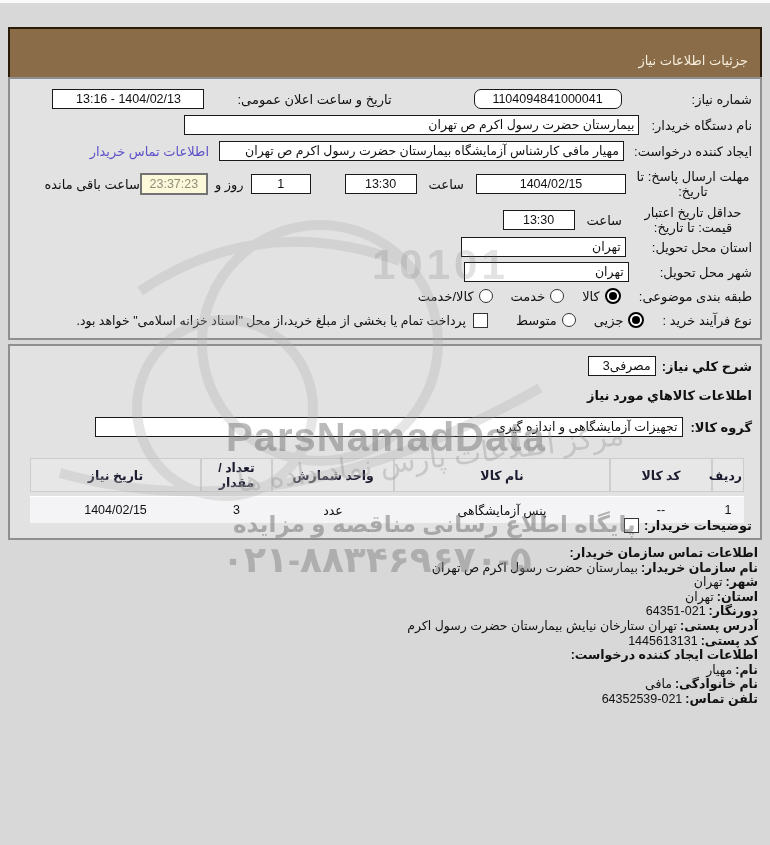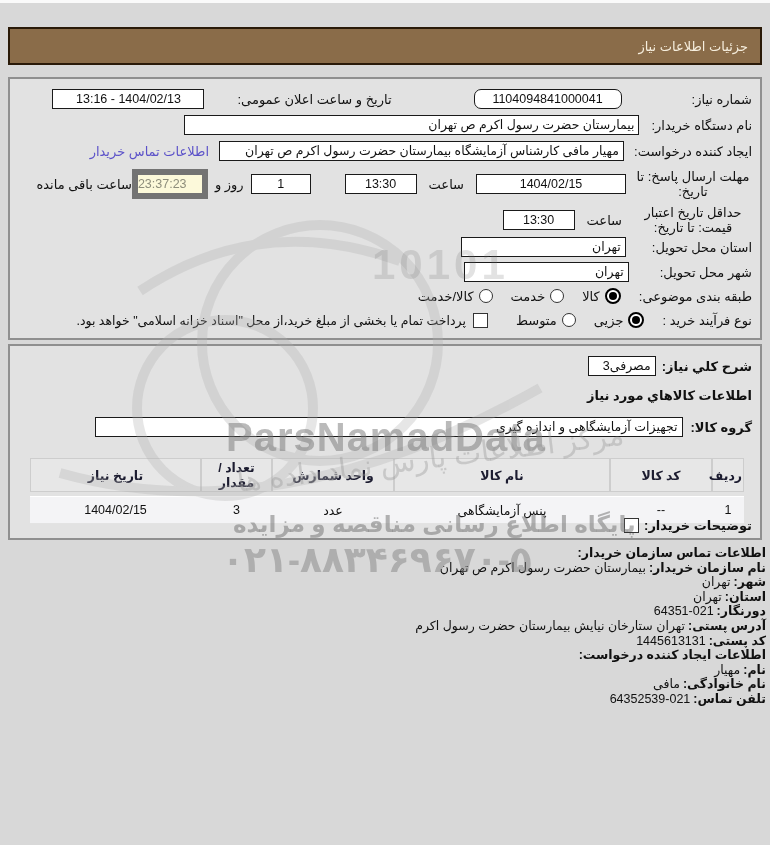--- a/index.html
+++ b/index.html
@@ -3,57 +3,57 @@
 <meta charset="utf-8">
 <style>
   html,body{margin:0;padding:0;}
   body{width:770px;height:845px;overflow:hidden;background:#d8d8d8;
        font-family:"Liberation Sans","DejaVu Sans",sans-serif;font-size:13px;color:#111;}
   #screen{position:relative;width:770px;height:845px;direction:rtl;background:#d8d8d8;border-top:3px solid #fafafa;}
 
   
   .titlebar{position:absolute;top:24px;right:8px;left:8px;height:26px;background:#8a6c49;
             border:2px solid #2a1a08;color:#f6eedd;display:flex;align-items:center;
-            padding:4px 12px;font-size:13px;}
+            padding:18px 12px;font-size:13px;}
 
   
   .panel{position:absolute;right:8px;left:8px;background:#e2e2e2;border:2px solid #8f8f8f;z-index:1;}
   #panel1{top:74px;height:259px;}
   #panel2{top:341px;height:192px;}
 
   .r{position:absolute;right:8px;left:8px;display:flex;align-items:center;direction:rtl;}
   .lbl{white-space:nowrap;}
   .lbl2{text-align:center;line-height:15px;white-space:nowrap;}
   .b{font-weight:bold;}
   .box{background:#fff;border:1px solid #1a1a1a;height:18px;line-height:18px;
        font-size:12.5px;overflow:hidden;white-space:nowrap;}
   .center{text-align:center;}
   .rt{text-align:right;padding:0 4px;}
   .ltr{direction:ltr;unicode-bidi:isolate;}
-  .timer{background:#fcf9da;border:6px solid #737373;color:#8e8e7c;text-align:left;}
+  .timer{background:#fcf9da;border:2px solid #737373;color:#8e8e7c;text-align:center;}
   .link{color:#5b51c9;cursor:pointer;white-space:nowrap;}
 
   
   .rgroup{display:flex;align-items:center;margin-right:18px;}
   .radio{width:12px;height:12px;border:1px solid #333;border-radius:50%;background:#fff;position:relative;flex:0 0 auto;}
   .radio.on{border:2px solid #000;}
   .radio.on::after{content:"";position:absolute;inset:2px;border-radius:50%;background:#000;}
   .rlbl{margin-right:5px;white-space:nowrap;}
   .cb{width:13px;height:13px;border:1px solid #333;background:#fff;flex:0 0 auto;}
 
   
   table.goods{position:absolute;top:108px;right:16px;left:16px;border-collapse:separate;
               border-spacing:0 4px;table-layout:fixed;width:714px;}
   table.goods th{background:#e7e7e7;border:1px solid #cdcdcd;height:22px;font-weight:bold;
                  color:#1c1c30;font-size:12.5px;text-align:center;}
   table.goods td{background:#f4f4f6;border-top:1px solid #ffffff;border-bottom:1px solid #e3e3e3;
                  height:24px;font-size:12.5px;text-align:center;}
 
   
-  #contact{position:absolute;top:543px;right:4px;left:12px;line-height:14.6px;font-size:12.5px;}
+  #contact{position:absolute;top:543px;right:12px;left:12px;line-height:14.6px;font-size:12.5px;}
   #contact .cl b{font-weight:bold;}
   #contact .cl span{margin-right:3px;}
 
   
   #wm{position:absolute;inset:0;pointer-events:none;z-index:6;}
   .wm{position:absolute;white-space:nowrap;}
   .wm-digits{left:372px;top:238px;font-size:42px;font-weight:bold;letter-spacing:4px;color:rgba(110,110,110,.20);}
   .wm-brand{left:226px;top:412px;font-size:40px;font-weight:bold;color:rgba(118,118,118,.50);letter-spacing:1px;}
   .wm-center{left:235px;top:462px;font-size:29px;color:rgba(150,150,150,.38);transform:rotate(-7deg);transform-origin:left top;}
   .wm-tag{left:233px;top:508px;font-size:23px;font-weight:bold;color:rgba(120,120,120,.55);}

